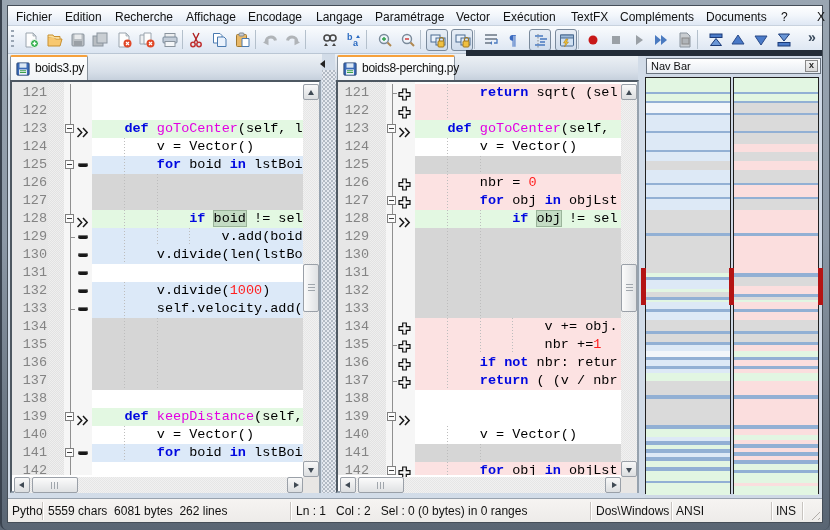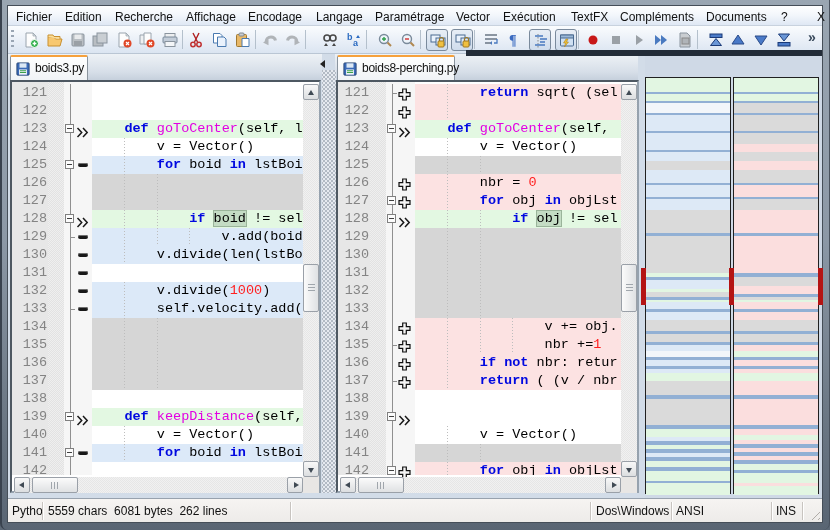--- a/index.html
+++ b/index.html
@@ -529,20 +529,21 @@
         <div class="sbtn" style="left:265px;">
           <i class="tri-r"></i>
         </div>
         <div class="hthumb" style="left:18px;width:46px;">
           <b></b>
         </div>
       </div>
 <div style="position:absolute;left:283px;top:395px;width:16px;height:16px;background:#e8e6e4;"></div>
 </div>
 <div class="navpanel">
+<div class="navtitle">Nav Bar<div class="navx">x</div></div>
 <div class="navcol" style="left:0px;">
 <i style="top:0px;height:14px;background:#e2f6e2;"></i>
 <i style="top:14px;height:2px;background:#92b0d4;"></i>
 <i style="top:16px;height:7px;background:#e2f6e2;"></i>
 <i style="top:23px;height:2px;background:#92b0d4;"></i>
 <i style="top:25px;height:10px;background:#f2f6fa;"></i>
 <i style="top:35px;height:2px;background:#92b0d4;"></i>
 <i style="top:37px;height:16px;background:#dde9f6;"></i>
 <i style="top:53px;height:2px;background:#92b0d4;"></i>
 <i style="top:55px;height:17px;background:#dde9f6;"></i>
@@ -656,20 +657,21 @@
 </div>
 <div class="redmk" style="left:-4px;"></div>
 <div class="redmk" style="left:84px;"></div>
 <div class="redmk" style="left:173px;"></div>
 </div>
 <div class="statusbar">
 <span style="left:4px;">Pytho</span>
 <div class="ssep" style="left:34px;"></div>
 <span style="left:40px;">5559 chars&nbsp;&nbsp;6081 bytes&nbsp;&nbsp;262 lines</span>
 <div class="ssep" style="left:282px;"></div>
+<span style="left:288px;">Ln : 1&nbsp;&nbsp;&nbsp;Col : 2&nbsp;&nbsp;&nbsp;Sel : 0 (0 bytes) in 0 ranges</span>
 <div class="ssep" style="left:582px;"></div>
 <span style="left:588px;">Dos\Windows</span>
 <div class="ssep" style="left:663px;"></div>
 <span style="left:668px;text-align:center;">ANSI</span>
 <div class="ssep" style="left:763px;"></div>
 <span style="left:768px;">INS</span>
 <div class="ssep" style="left:794px;"></div>
 <div class="sgrip"></div>
 </div>
 </div>

